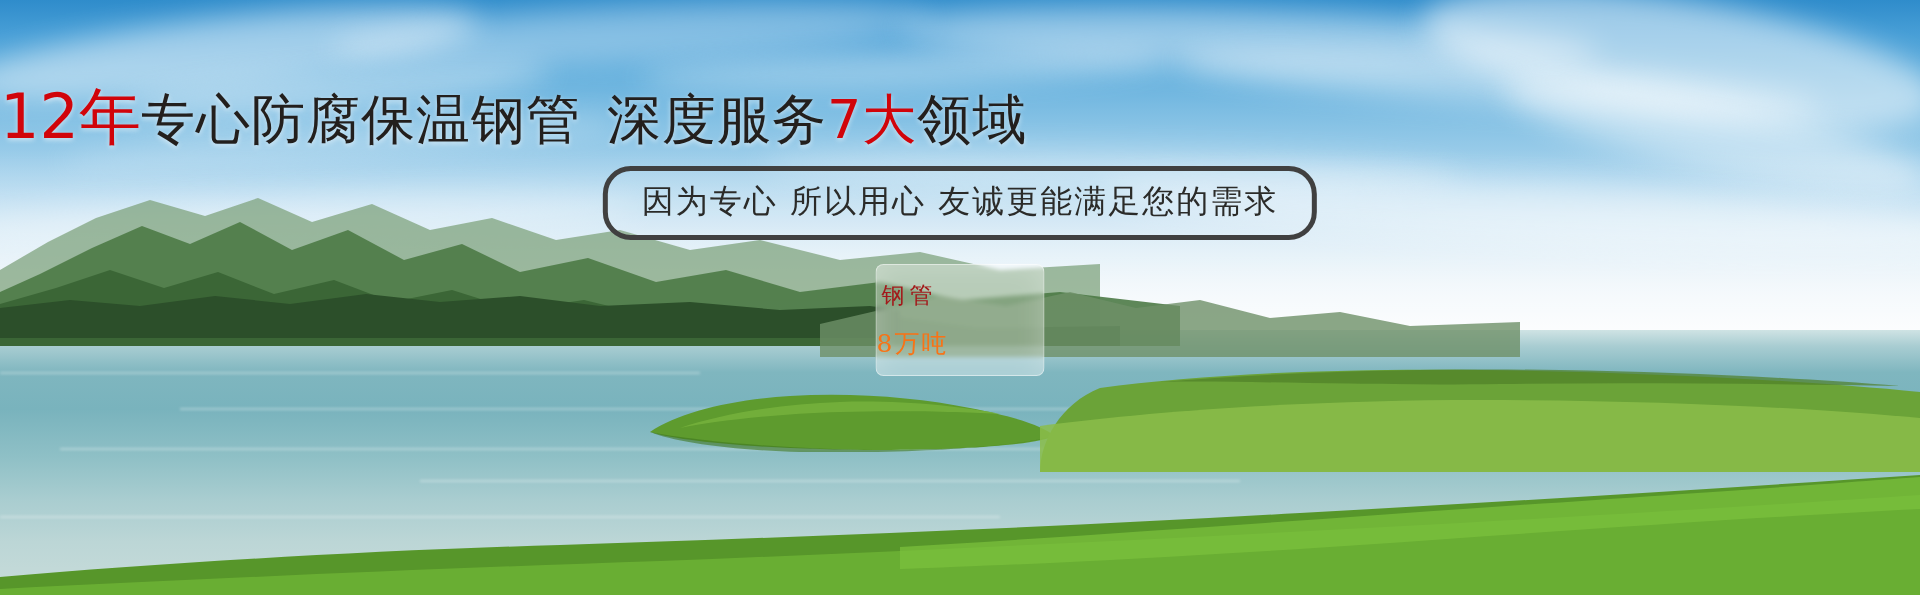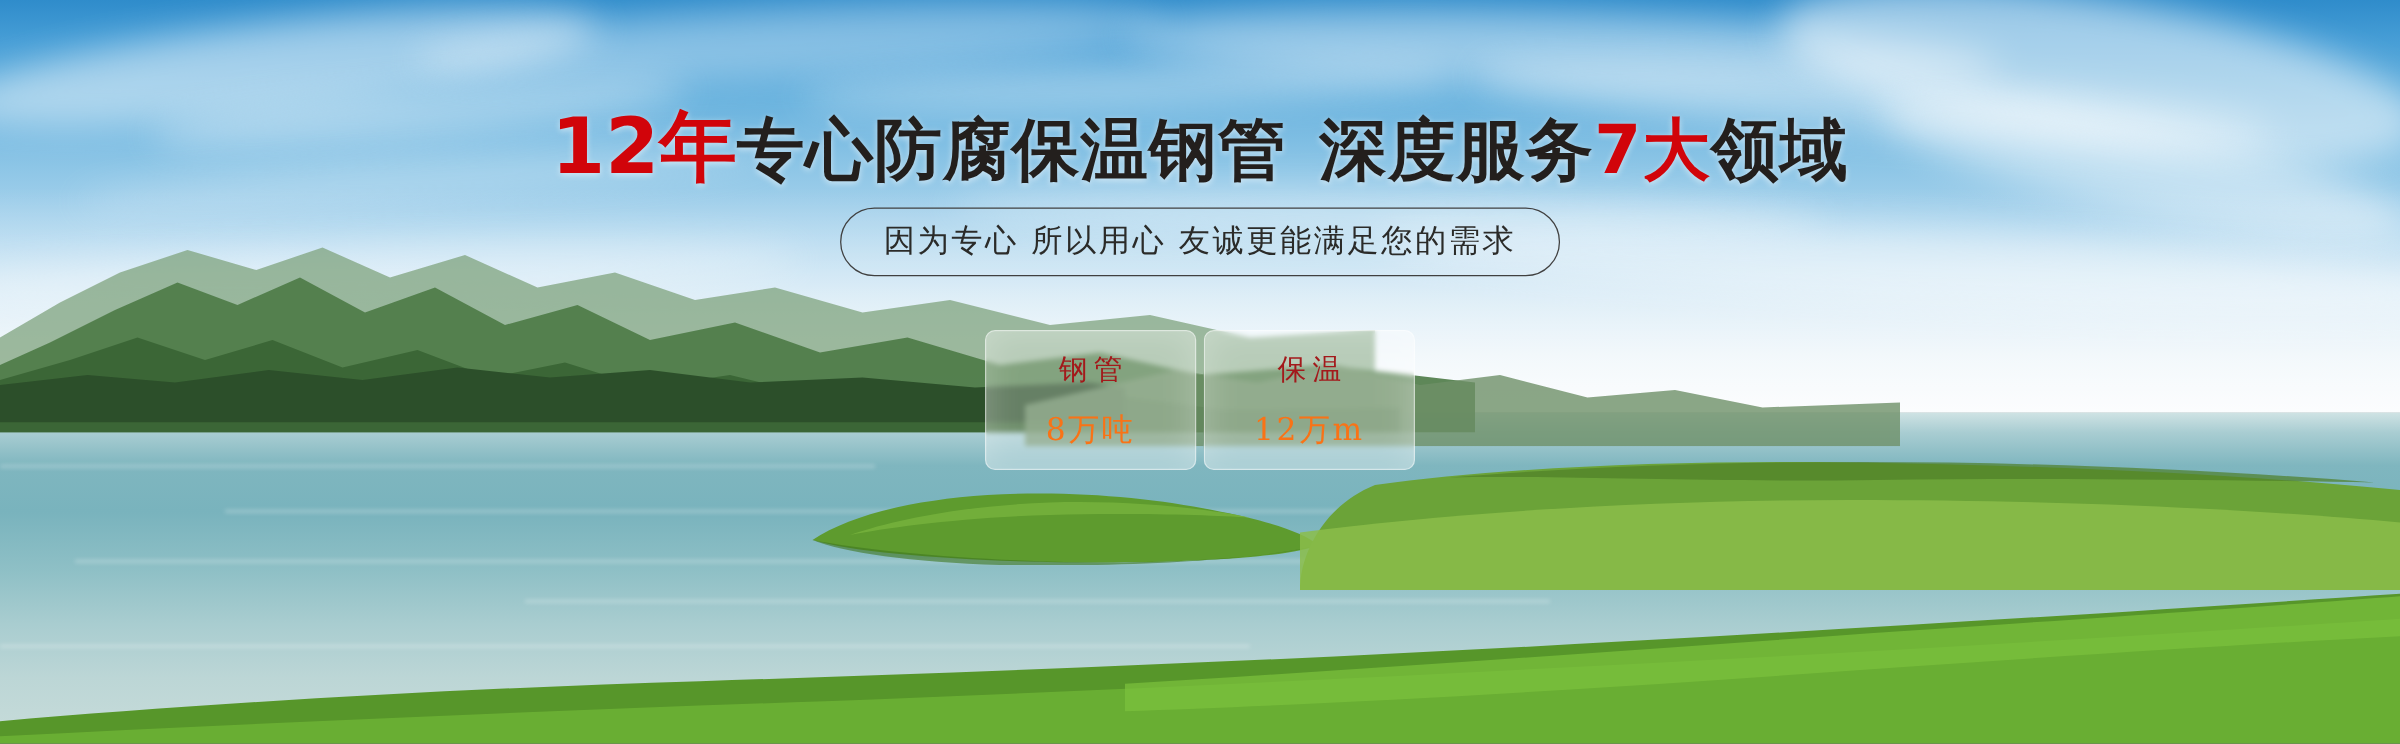--- a/index.html
+++ b/index.html
@@ -109,23 +109,23 @@
     left: 640px; top: 382px;
     width: 420px; height: 70px;
     pointer-events: none;
   }
 
   
   .headline {
     position: absolute;
     left: 0; top: 86px;
     width: 1920px;
-    text-align: center;
+    text-align: left;
     font-size: 54px;
-    font-weight: bold;
+    font-weight: normal;
     letter-spacing: 1px;
     line-height: 1;
     white-space: nowrap;
     color: #231f1d;
     text-shadow: 0 2px 5px rgba(255,255,255,.55);
   }
   .headline .num-red {
     color: #d1040a;
     font-size: 62px;
     letter-spacing: 0;
@@ -133,24 +133,24 @@
   .headline .red {
     color: #d1040a;
   }
   .headline .gap { display:inline-block; width: 26px; }
 
   .pill {
     position: absolute;
     left: 50%;
     top: 166px;
     transform: translateX(-50%);
-    border: 1px solid #404040;
+    border: 5px solid #404040;
     border-radius: 28px;
     padding: 9px 34px 11px;
-    font-size: 25px;
+    font-size: 32px;
     color: #2b2b29;
     letter-spacing: 2px;
     white-space: nowrap;
     background: rgba(255,255,255,0.04);
   }
 
   
   .cards {
     position: absolute;
     left: 50%;
@@ -161,21 +161,20 @@
   }
   .card {
     width: 167px;
     height: 110px;
     border-radius: 8px;
     border: 1px solid rgba(255,255,255,0.55);
     background: rgba(255,255,255,0.28);
     backdrop-filter: blur(2px);
     display: flex;
     flex-direction: column;
-    align-items: center;
     justify-content: center;
     box-shadow: inset 0 0 28px rgba(255,255,255,0.25);
   }
   .card-title {
     font-size: 23px;
     color: #a3191b;
     letter-spacing: 5px;
     text-indent: 5px;
     margin-bottom: 16px;
     font-family: "DejaVu Sans", "Liberation Sans", sans-serif;
@@ -286,22 +285,16 @@
   <div class="cards">
 
     <div class="card">
       <div class="card-title">钢管</div>
       <div class="card-value">
         <span>8万吨</span><sup></sup>
       </div>
     </div>
 
 
-    <div class="card">
-      <div class="card-title">保温</div>
-      <div class="card-value">
-        <span>12万m</span><sup></sup>
-      </div>
-    </div>
 
   </div>
 
 </div>
 
 </body></html>

